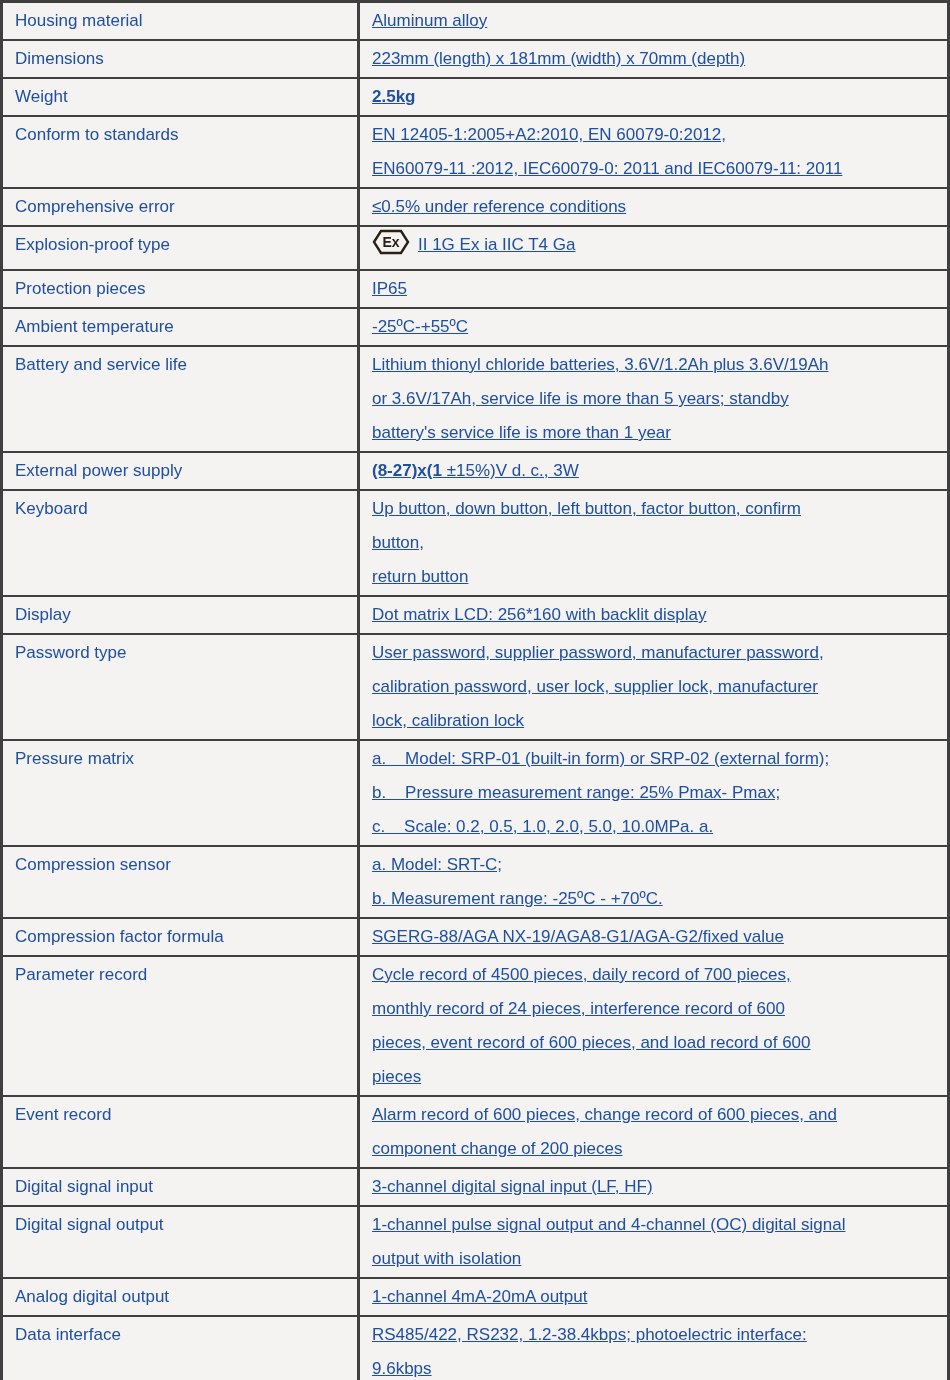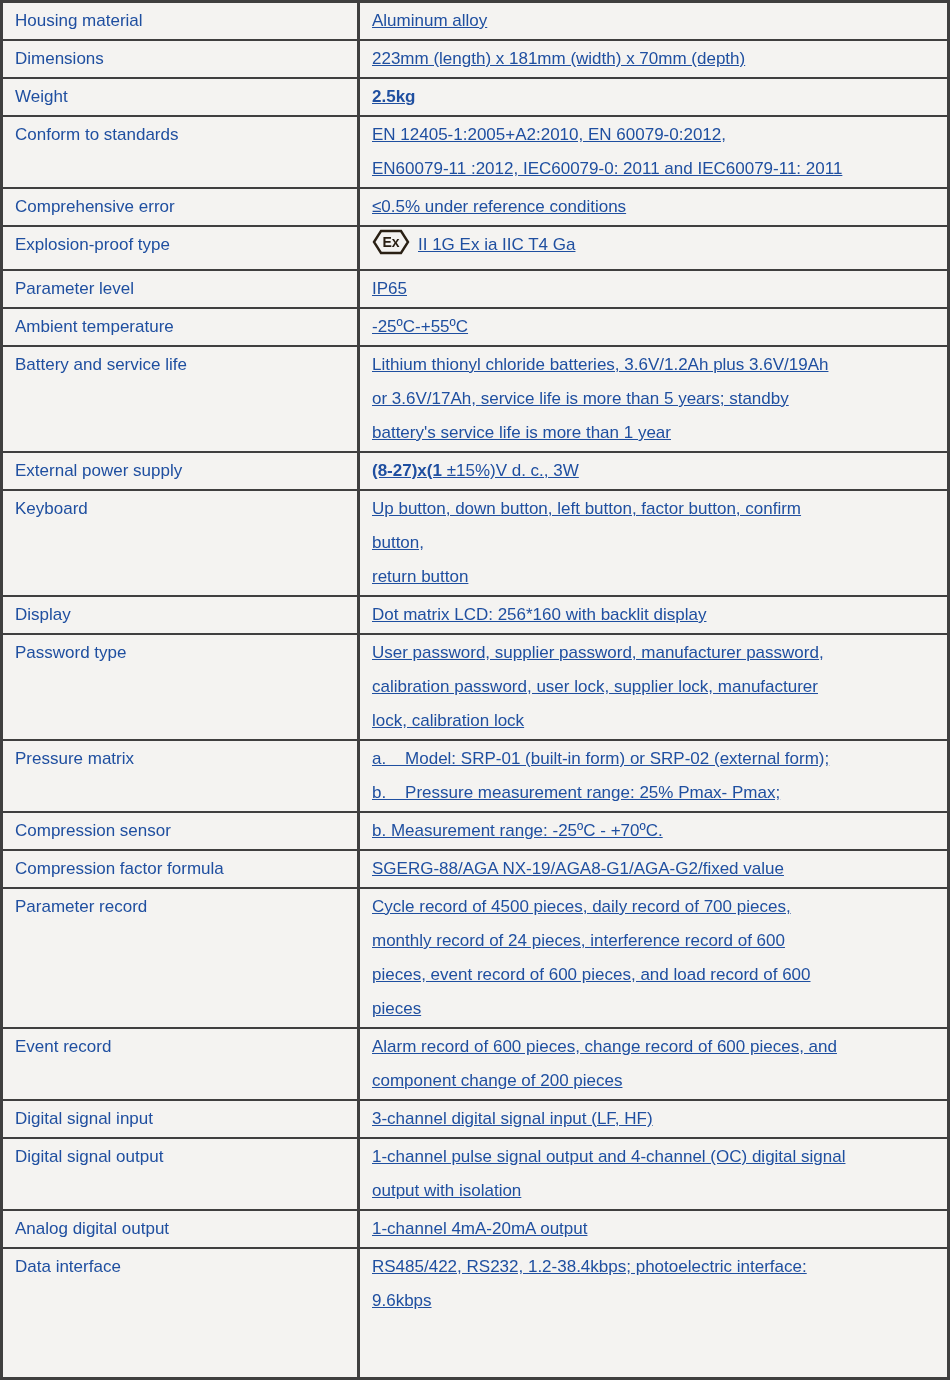--- a/index.html
+++ b/index.html
@@ -87,21 +87,21 @@
     <div class="row">
       <div class="cell label-cell">Explosion-proof type</div>
       <div class="cell value-cell">
         <div class="line"><span class="ex-badge"><svg width="38" height="28" viewBox="0 0 38 28">
               <polygon points="2,14 9,3 29,3 36,14 29,25 9,25" fill="none" stroke="#2A2014" stroke-width="2.4"></polygon>
               <text x="19" y="19" text-anchor="middle" font-size="14" font-weight="bold" fill="#2A2014">Ex</text>
             </svg></span><span>II 1G Ex ia IIC T4 Ga</span></div>
       </div>
     </div>
     <div class="row">
-      <div class="cell label-cell">Parameter level</div>
+      <div class="cell label-cell">Protection pieces</div>
       <div class="cell value-cell">
         <div class="line"><span>IP65</span></div>
       </div>
     </div>
     <div class="row">
       <div class="cell label-cell">Ambient temperature</div>
       <div class="cell value-cell">
         <div class="line"><span>-25ºC-+55ºC</span></div>
       </div>
     </div>
@@ -139,25 +139,27 @@
         <div class="line"><span>User password, supplier password, manufacturer password,</span></div>
         <div class="line"><span>calibration password, user lock, supplier lock, manufacturer</span></div>
         <div class="line"><span>lock, calibration lock</span></div>
       </div>
     </div>
     <div class="row">
       <div class="cell label-cell">Pressure matrix</div>
       <div class="cell value-cell">
         <div class="line"><span>a.&nbsp;&nbsp;&nbsp;&nbsp;Model: SRP-01 (built-in form) or SRP-02 (external form);</span></div>
         <div class="line"><span>b.&nbsp;&nbsp;&nbsp;&nbsp;Pressure measurement range: 25% Pmax- Pmax;</span></div>
+        <div class="line"><span>c.&nbsp;&nbsp;&nbsp;&nbsp;Scale: 0.2, 0.5, 1.0, 2.0, 5.0, 10.0MPa. a.</span></div>
       </div>
     </div>
     <div class="row">
       <div class="cell label-cell">Compression sensor</div>
       <div class="cell value-cell">
+        <div class="line"><span>a. Model: SRT-C;</span></div>
         <div class="line"><span>b. Measurement range: -25ºC - +70ºC.</span></div>
       </div>
     </div>
     <div class="row">
       <div class="cell label-cell">Compression factor formula</div>
       <div class="cell value-cell">
         <div class="line"><span>SGERG-88/AGA NX-19/AGA8-G1/AGA-G2/fixed value</span></div>
       </div>
     </div>
     <div class="row">

